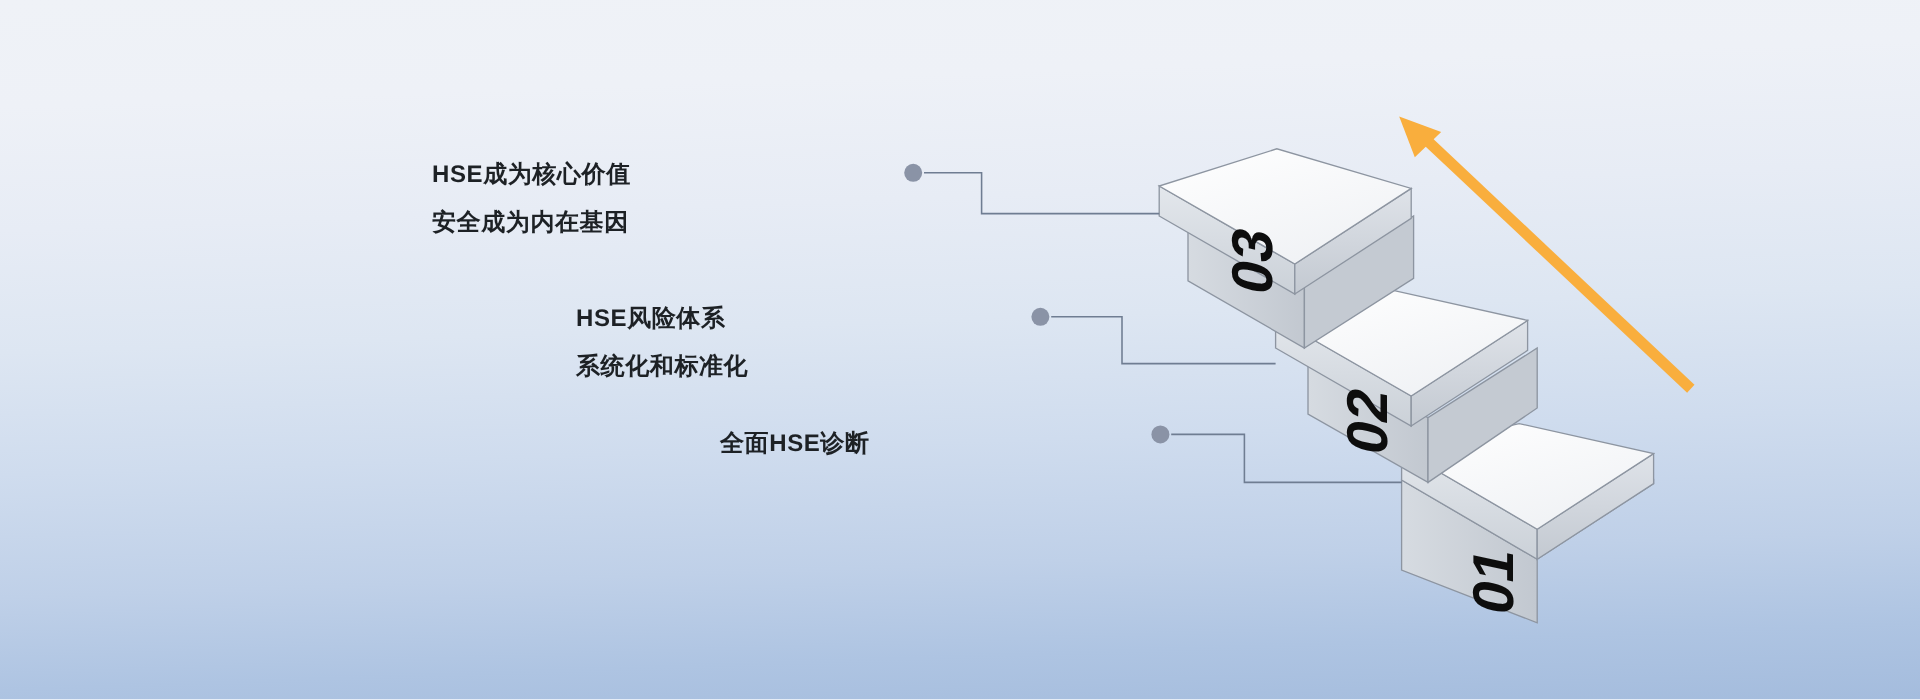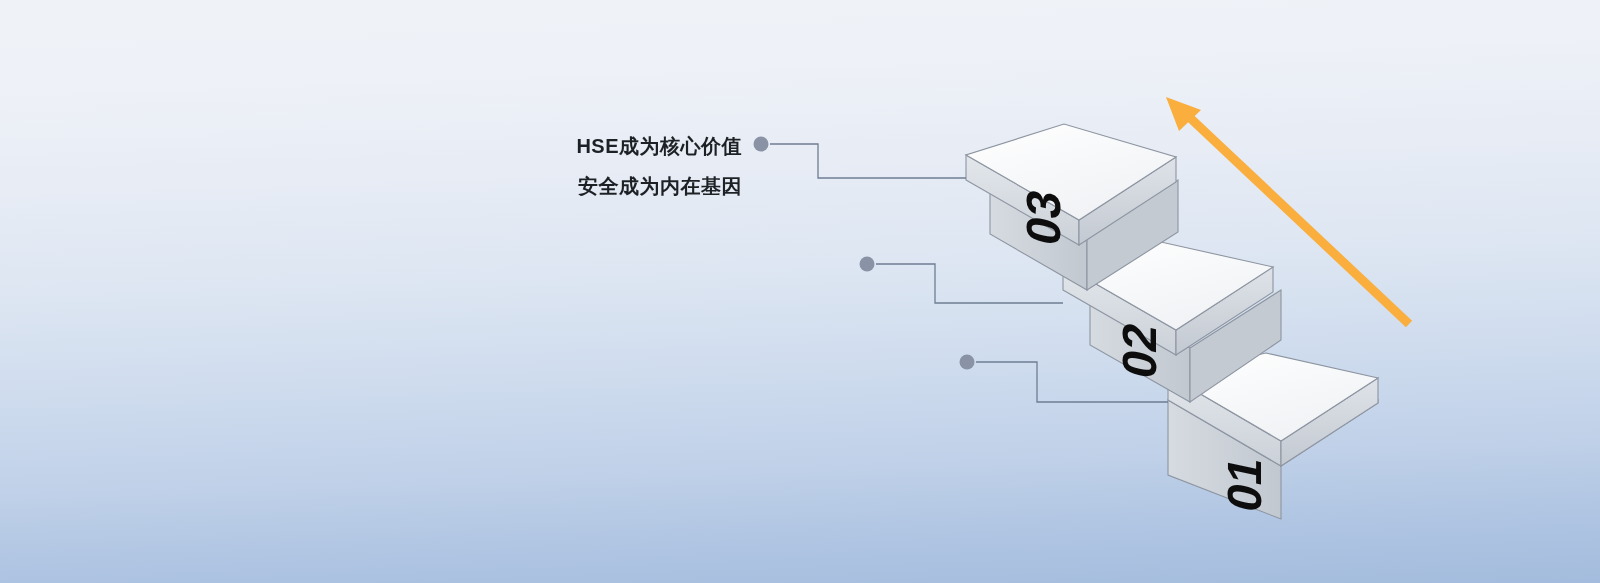--- a/index.html
+++ b/index.html
@@ -54,21 +54,20 @@
     position: absolute;
     left: 0;
     top: 0;
     width: 1600px;
     height: 583px;
   }
 
   
   .callout {
     position: absolute;
-    text-align: right;
     color: #1d2125;
     font-size: 20px;
     font-weight: bold;
     line-height: 40px;
     letter-spacing: 0.5px;
     white-space: nowrap;
   }
   .callout .cl-line { display: block; }
   #callout-3 { left: 360px; top: 126px; width: 382px; }
   #callout-2 { left: 480px; top: 246px; width: 348px; }
@@ -156,17 +155,22 @@
       <line x1="1409" y1="324" x2="1187" y2="115" stroke="#f9ae3d" stroke-width="9" stroke-linecap="butt"></line>
       <polygon points="1166,97 1201,110 1179,131" fill="#f9ae3d"></polygon>
     </g>
   </svg>
 
   <div class="callout" id="callout-3">
     <span class="cl-line">HSE成为核心价值</span>
     <span class="cl-line">安全成为内在基因</span>
   </div>
 
+  <div class="callout" id="callout-2">
+    <span class="cl-line">HSE风险体系</span>
+    <span class="cl-line">系统化和标准化</span>
+  </div>
 
   <div class="callout" id="callout-1">
+    <span class="cl-line">全面HSE诊断</span>
   </div>
 
 </div>
 
 </body></html>

